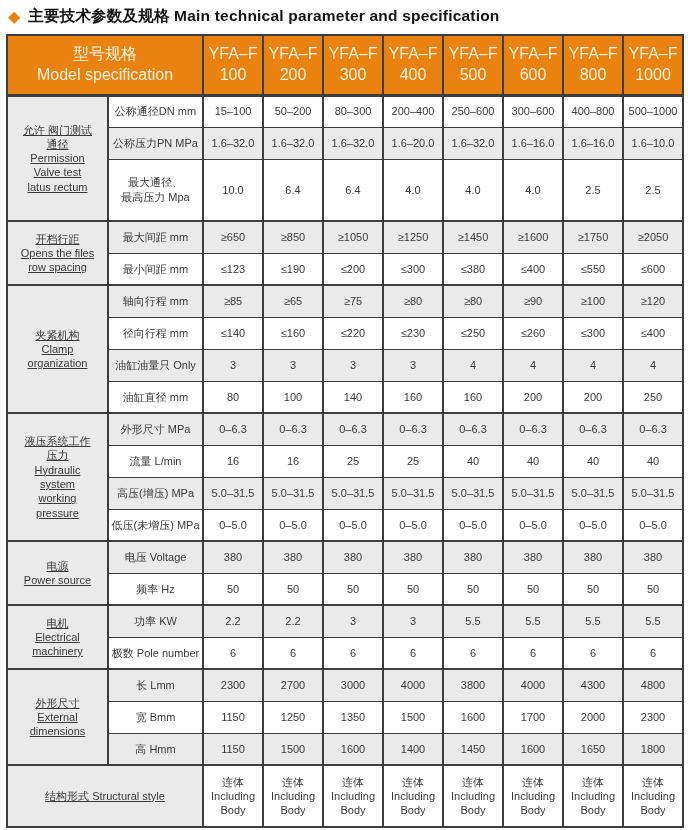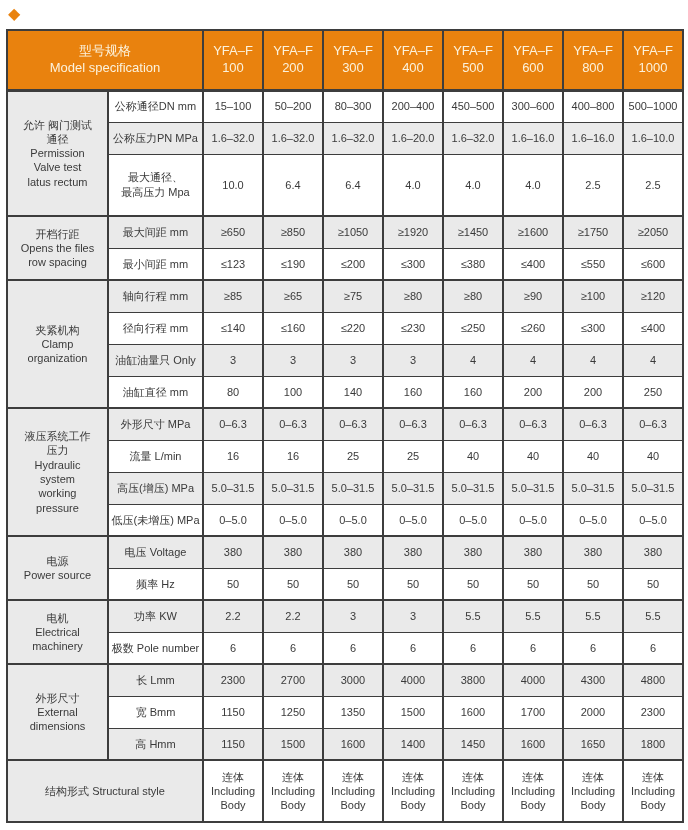--- a/index.html
+++ b/index.html
@@ -43,34 +43,35 @@
     line-height: 1.3;
     white-space: pre-line;
     color: #3a3a3a;
     padding: 1px 2px;
     overflow: hidden;
   }
   thead th {
     background: #E9820E;
     color: #FCF2DC;
     height: 60px;
-    font-size: 13px;
+    font-size: 16px;
     border-bottom-width: 3px;
   }
   tbody th, tbody td { height: 32px; background: #ffffff; }
   tr.gs > th, tr.gs > td { border-top-width: 2px; }
   tr.tall > td { height: 62px; }
-  th.grp { background: #EAEAEA; }
+  th.grp { background: #EAEAEA; text-decoration: underline; }
   tr.shade td { background: #EAEAEA; }
 </style>
 </head>
 <body>
 
 <div class="title-bar">
   <span class="diamond-icon">◆</span>
+  <span class="page-title">主要技术参数及规格 Main technical parameter and specification</span>
 </div>
 
 <table class="spec">
   <colgroup>
     <col style="width:101px">
     <col style="width:95px">
     <col style="width:60px">
       <col style="width:60px">
       <col style="width:60px">
       <col style="width:60px">
@@ -106,21 +107,21 @@
         <th class="grp" rowspan="3">允许 阀门测试
 通径
 Permission
 Valve test
 latus rectum</th>
         <td>公称通径DN mm</td>
         <td>15–100</td>
         <td>50–200</td>
         <td>80–300</td>
         <td>200–400</td>
-        <td>450–500</td>
+        <td>250–600</td>
         <td>300–600</td>
         <td>400–800</td>
         <td>500–1000</td>
       </tr>
       <tr class="shade">
         <td>公称压力PN MPa</td>
         <td>1.6–32.0</td>
         <td>1.6–32.0</td>
         <td>1.6–32.0</td>
         <td>1.6–20.0</td>
@@ -142,21 +143,21 @@
         <td>2.5</td>
       </tr>
       <tr class="gs shade">
         <th class="grp" rowspan="2">开档行距
 Opens the files
 row spacing</th>
         <td>最大间距 mm</td>
         <td>≥650</td>
         <td>≥850</td>
         <td>≥1050</td>
-        <td>≥1920</td>
+        <td>≥1250</td>
         <td>≥1450</td>
         <td>≥1600</td>
         <td>≥1750</td>
         <td>≥2050</td>
       </tr>
       <tr>
         <td>最小间距 mm</td>
         <td>≤123</td>
         <td>≤190</td>
         <td>≤200</td>

